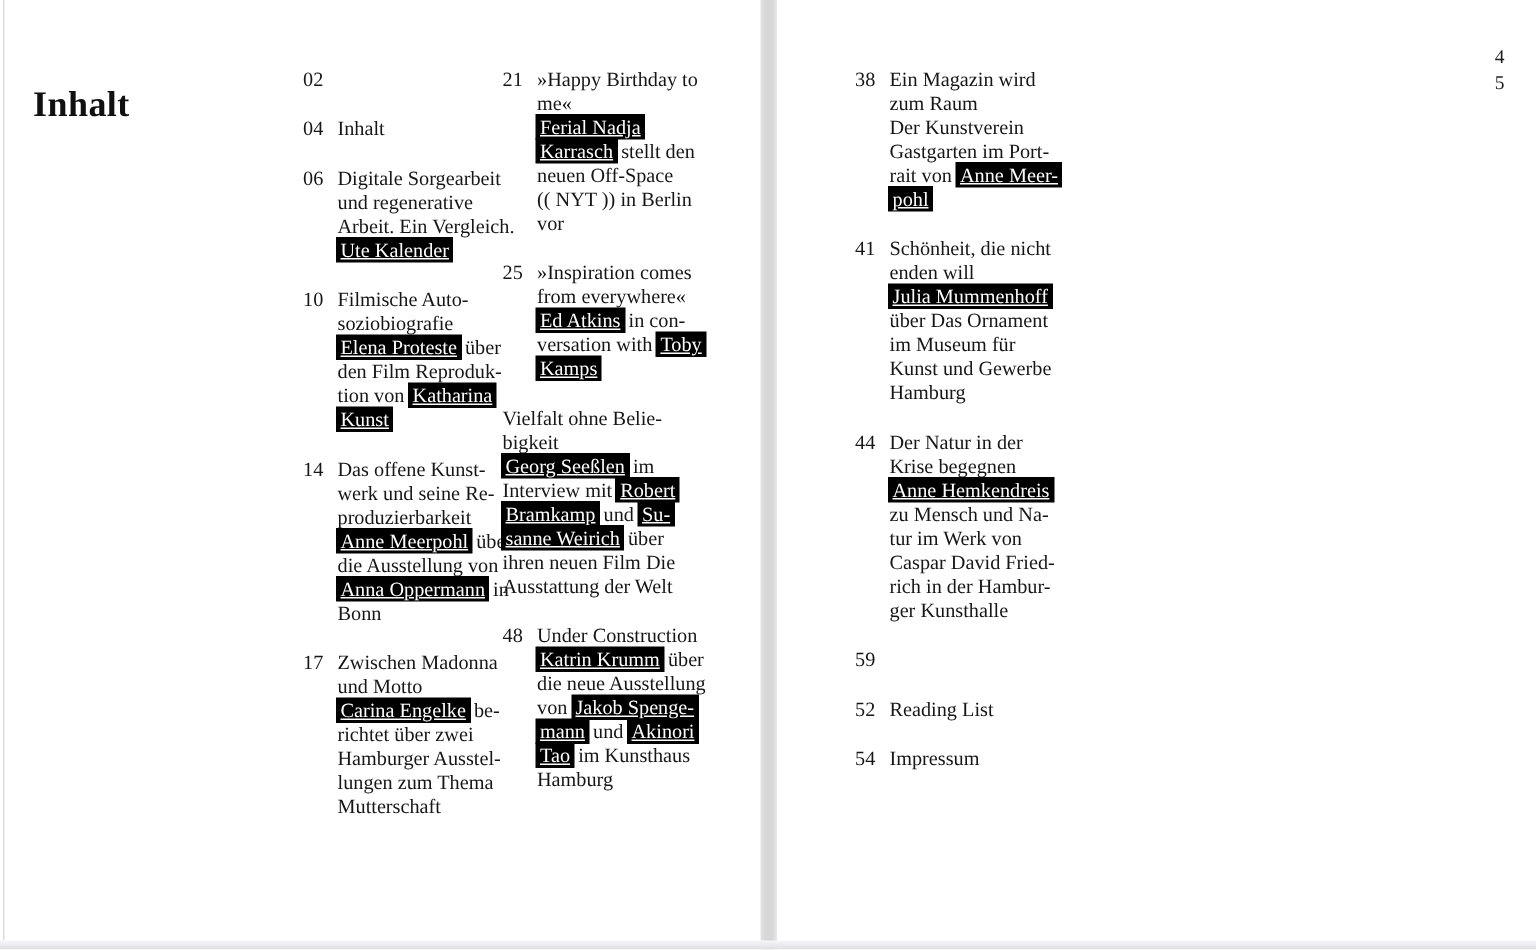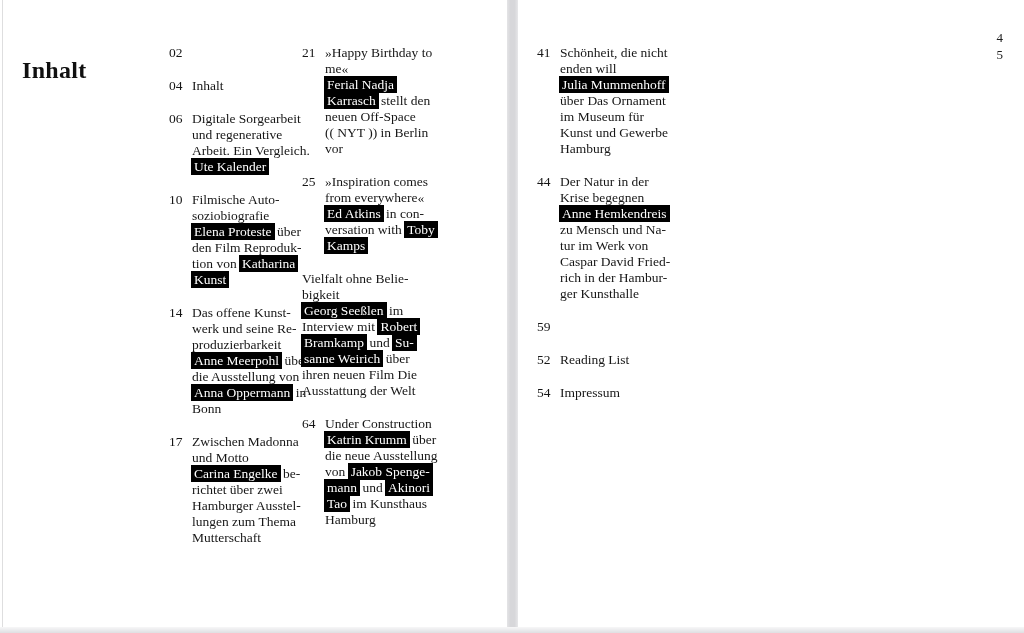--- a/index.html
+++ b/index.html
@@ -58,32 +58,34 @@
   }
   .col-1 { left: 169px; }
   .col-2 { left: 302px; }
   .col-3 { left: 537px; }
   .entry {
     display: flex;
     font-size: 13.5px;
     line-height: 16px;
     color: #161616;
     margin-bottom: 17px;
+    margin-left: 33px;
   }
   .num {
     flex: 0 0 23px;
   }
   .body {
     white-space: nowrap;
   }
   .hl {
     background: #000000;
     color: #ffffff;
     padding: 1px 3px;
     margin: 0 -1px;
+    text-decoration: underline;
   }
   .it { }
   .glyph {
     font-size: 14px;
     position: relative;
     top: 1px;
     letter-spacing: -0.5px;
   }
 </style>
 </head>
@@ -125,28 +127,32 @@
         <span class="body"><span>»Happy Birthday to</span><br><span>me«</span><br><span class="hl">Ferial Nadja</span><br><span class="hl">Karrasch</span><span> stellt den</span><br><span>neuen Off-Space</span><br><span>(( NYT )) in Berlin</span><br><span>vor</span></span>
       </div>
       <div class="entry">
         <span class="num">25</span>
         <span class="body"><span>»Inspiration comes</span><br><span>from everywhere«</span><br><span class="hl">Ed Atkins</span><span> in con-</span><br><span>versation with </span><span class="hl">Toby</span><br><span class="hl">Kamps</span></span>
       </div>
       <div class="entry">
         <span class="body"><span>Vielfalt ohne Belie-</span><br><span>bigkeit</span><br><span class="hl">Georg Seeßlen</span><span> im</span><br><span>Interview mit </span><span class="hl">Robert</span><br><span class="hl">Bramkamp</span><span> und </span><span class="hl">Su-</span><br><span class="hl">sanne Weirich</span><span> über</span><br><span>ihren neuen Film </span><span class="it">Die</span><br><span class="it">Ausstattung der Welt</span></span>
       </div>
       <div class="entry">
-        <span class="num">64</span>
+        <span class="num">48</span>
         <span class="body"><span>Under Construction</span><br><span class="hl">Katrin Krumm</span><span> über</span><br><span>die neue Ausstellung</span><br><span>von </span><span class="hl">Jakob Spenge-</span><br><span class="hl">mann</span><span> und </span><span class="hl">Akinori</span><br><span class="hl">Tao</span><span> im Kunsthaus</span><br><span>Hamburg</span></span>
       </div>
     </div>
 
   <div class="gutter"></div>
 
   <div class="col col-3">
+      <div class="entry">
+        <span class="num">38</span>
+        <span class="body"><span>Ein Magazin wird</span><br><span>zum Raum</span><br><span>Der Kunstverein</span><br><span>Gastgarten im Port-</span><br><span>rait von </span><span class="hl">Anne Meer-</span><br><span class="hl">pohl</span></span>
+      </div>
       <div class="entry">
         <span class="num">41</span>
         <span class="body"><span>Schönheit, die nicht</span><br><span>enden will</span><br><span class="hl">Julia Mummenhoff</span><br><span>über </span><span class="it">Das Ornament</span><br><span>im Museum für</span><br><span>Kunst und Gewerbe</span><br><span>Hamburg</span></span>
       </div>
       <div class="entry">
         <span class="num">44</span>
         <span class="body"><span>Der Natur in der</span><br><span>Krise begegnen</span><br><span class="hl">Anne Hemkendreis</span><br><span>zu Mensch und Na-</span><br><span>tur im Werk von</span><br><span>Caspar David Fried-</span><br><span>rich in der Hambur-</span><br><span>ger Kunsthalle</span></span>
       </div>
       <div class="entry">
         <span class="num">59</span>

